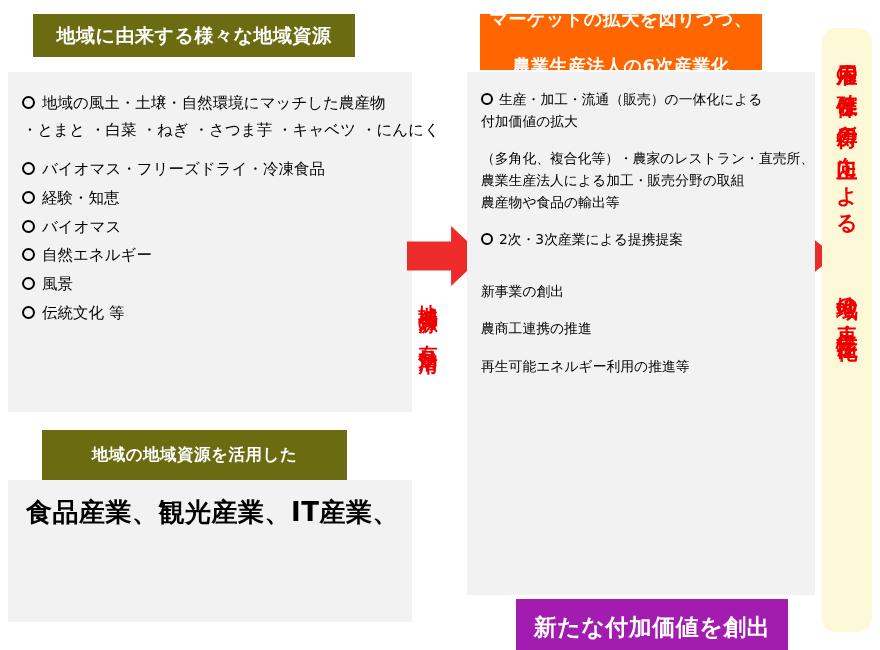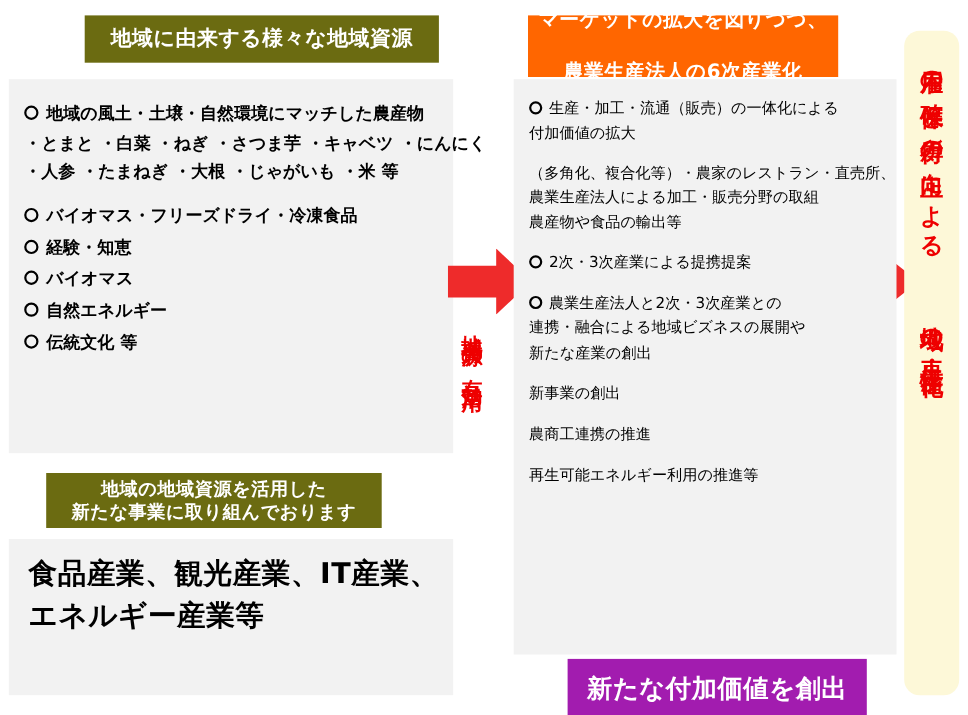--- a/index.html
+++ b/index.html
@@ -41,29 +41,28 @@
     letter-spacing: 0.5px;
   }
   .hdr-olive { background: #6b6b11; }
   .hdr-orange { background: #ff6600; }
   .hdr-red { background: #a21caf; margin-top: 24px; }
 
   
   #hdr-resources {
     left: 33px; top: 14px; width: 322px; height: 43px;
     font-size: 19px;
-    margin-left: 44px;
   }
   #panel-resources {
     left: 8px; top: 72px; width: 404px; height: 340px;
   }
   #panel-resources .body {
     padding: 18px 0 0 14px;
     font-size: 15.5px;
-    font-weight: bold;
+    font-weight: normal;
     line-height: 1.72;
   }
   .res-line { white-space: nowrap; }
   .res-gap { height: 13px; }
   .bullet-circle {
     display: inline-block;
     width: 13px; height: 13px;
     border: 2px solid #000;
     border-radius: 50%;
     box-sizing: border-box;
@@ -73,21 +72,21 @@
   }
   .res-list .res-line { margin-bottom: 2px; }
 
   #hdr-newbiz {
     left: 42px; top: 430px; width: 305px; height: 50px;
     font-size: 16.5px;
     line-height: 1.3;
     flex-direction: column;
   }
   #panel-industries {
-    left: 8px; top: 490px; width: 404px; height: 142px;
+    left: 8px; top: 480px; width: 404px; height: 142px;
   }
   #panel-industries .body {
     padding: 14px 0 0 18px;
     font-size: 26px;
     font-weight: bold;
     line-height: 1.45;
     letter-spacing: 0.5px;
   }
 
   
@@ -187,54 +186,54 @@
   <div class="hdr hdr-olive" id="hdr-resources">地域に由来する様々な地域資源</div>
 
   <div class="panel" id="panel-resources">
     <div class="body">
 
       <div class="res-line">
         <span class="bullet-circle"></span><span>地域の風土・土壌・自然環境にマッチした農産物</span>
       </div>
 
       <div class="res-line"><span>・とまと ・白菜 ・ねぎ ・さつま芋 ・キャベツ ・にんにく</span></div>
-      <div class="res-line"><span>・人参 ・たまねぎ ・大根 ・じゃがいも ・米 等</span></div>
 
       <div class="res-gap"></div>
 
       <div class="res-list">
         <div class="res-line">
           <span class="bullet-circle"></span><span>バイオマス・フリーズドライ・冷凍食品</span>
         </div>
         <div class="res-line">
           <span class="bullet-circle"></span><span>経験・知恵</span>
         </div>
         <div class="res-line">
           <span class="bullet-circle"></span><span>バイオマス</span>
         </div>
         <div class="res-line">
           <span class="bullet-circle"></span><span>自然エネルギー</span>
+        </div>
+        <div class="res-line">
+          <span class="bullet-circle"></span><span>風景</span>
         </div>
         <div class="res-line">
           <span class="bullet-circle"></span><span>伝統文化  等</span>
         </div>
       </div>
 
     </div>
   </div>
 
   <div class="hdr hdr-olive" id="hdr-newbiz">
     <span>地域の地域資源を活用した</span>
-    <span>新たな事業に取り組んでおります</span>
   </div>
 
   <div class="panel" id="panel-industries">
     <div class="body">
       <div>食品産業、観光産業、IT産業、</div>
-      <div>エネルギー産業等</div>
     </div>
   </div>
 
   <div class="arrow" id="arrow-1"></div>
 
   <div class="vcaption" id="caption-katsuyou">地域資源の有効活用</div>
 
   <div class="arrow" id="arrow-2"></div>
 
   <div class="hdr hdr-orange" id="hdr-market">
@@ -268,31 +267,20 @@
       </div>
       <div class="sx-gap"></div>
 
       <div>
         <div class="sx-line">
           <span class="bullet-circle-sm"></span><span>2次・3次産業による提携提案</span>
         </div>
       </div>
       <div class="sx-gap"></div>
 
-      <div>
-        <div class="sx-line">
-          <span class="bullet-circle-sm"></span><span>農業生産法人と2次・3次産業との</span>
-        </div>
-        <div class="sx-line">
-          <span>連携・融合による地域ビズネスの展開や</span>
-        </div>
-        <div class="sx-line">
-          <span>新たな産業の創出</span>
-        </div>
-      </div>
       <div class="sx-gap"></div>
 
       <div>
         <div class="sx-line">
           <span>新事業の創出</span>
         </div>
       </div>
       <div class="sx-gap"></div>
 
       <div>

